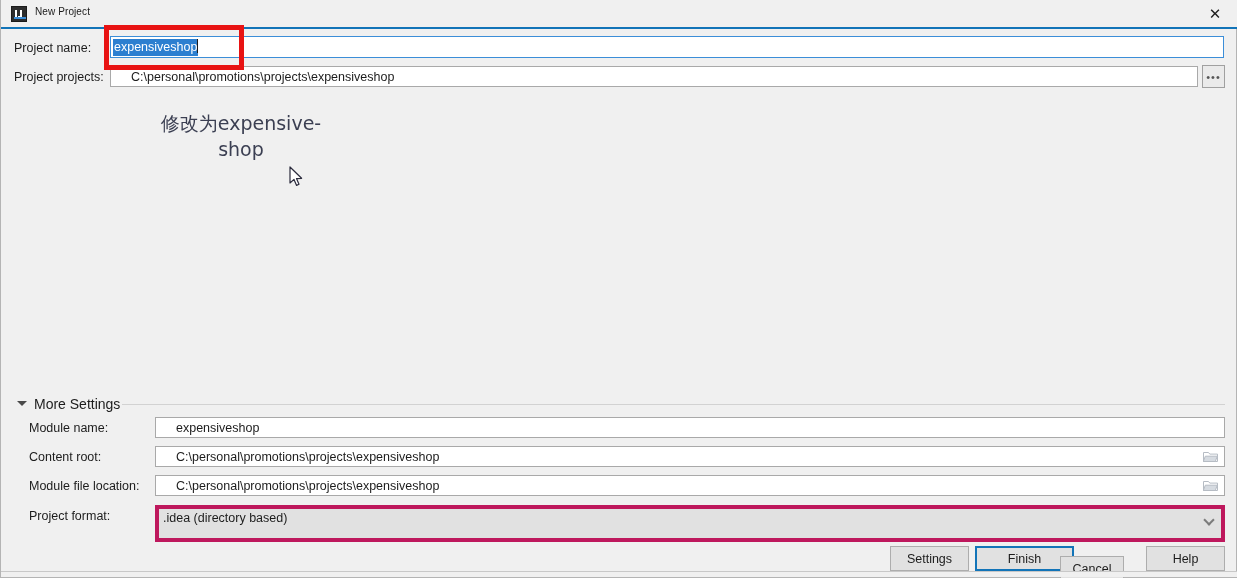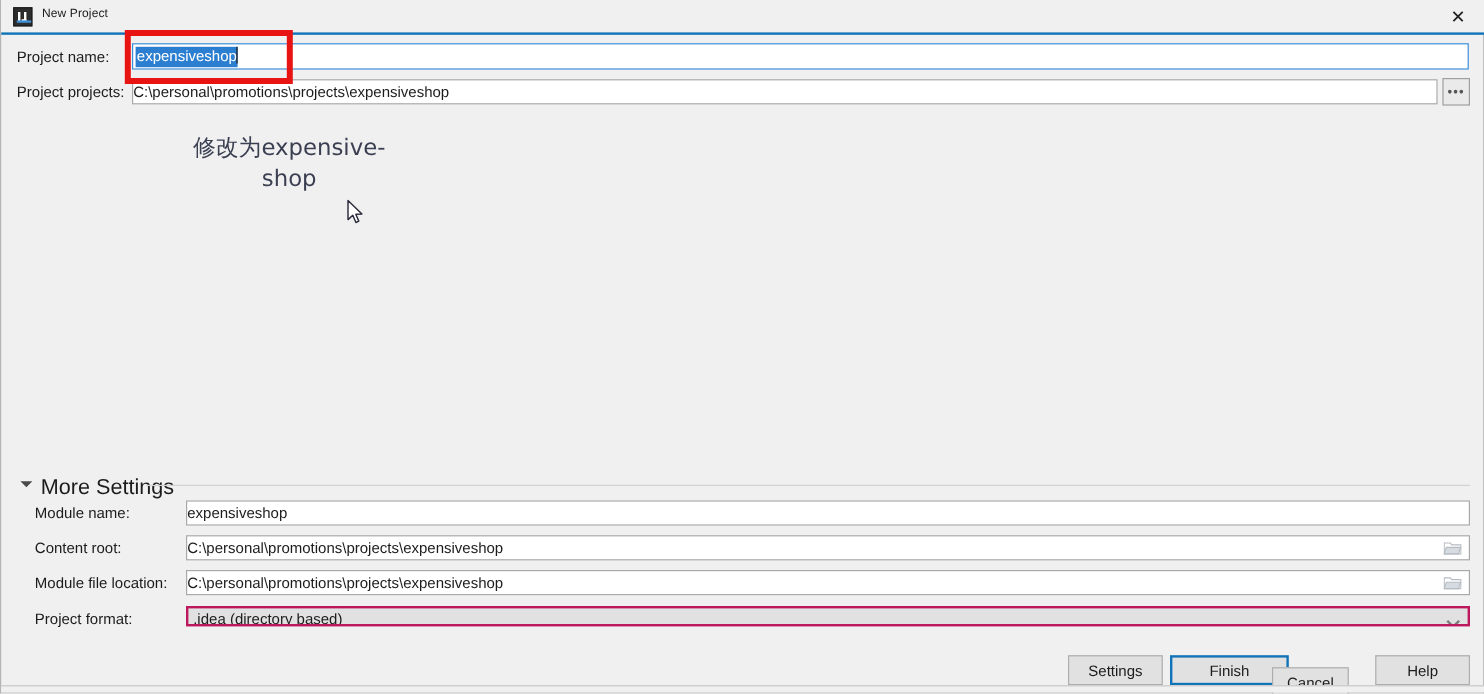--- a/index.html
+++ b/index.html
@@ -100,21 +100,21 @@
   .lbl-projloc  { left: 13px; top: 70px; }
 
   .field {
     position: absolute;
     box-sizing: border-box;
     background: #ffffff;
     border: 1px solid #a9a9a9;
     font-size: 12.5px;
     color: #1c1c1c;
     line-height: 20px;
-    padding: 0 0;
+    padding: 0 20px;
     white-space: nowrap;
     overflow: hidden;
   }
   .field.focused {
     border: 1px solid #3c8ed8;
   }
 
   #project-name-field {
     left: 109px; top: 36px;
     width: 1114px; height: 22px;
@@ -193,21 +193,21 @@
     position: absolute;
     left: 0; top: 5px;
     width: 0; height: 0;
     border-left: 5px solid transparent;
     border-right: 5px solid transparent;
     border-top: 5px solid #4a4a4a;
   }
   #more-settings-label {
     position: absolute;
     left: 17px; top: 0px;
-    font-size: 18px;
+    font-size: 14px;
     color: #1c1c1c;
   }
   .hrule {
     position: absolute;
     left: 105px; top: 8px;
     right: 0;
     height: 1px;
     background: #d2d2d2;
   }
 
@@ -224,24 +224,24 @@
     left: 154px; top: 446px;
     width: 1070px; height: 21px;
   }
   #module-file-field {
     left: 154px; top: 475px;
     width: 1070px; height: 21px;
   }
   #project-format-field {
     position: absolute;
     left: 154px; top: 505px;
-    width: 1070px; height: 17px;
+    width: 1070px; height: 37px;
     box-sizing: border-box;
     background: #e1e1e1;
-    border: 2px solid #be185d;
+    border: 4px solid #be185d;
     font-size: 12.5px;
     color: #1c1c1c;
     line-height: 19px;
     padding: 0 4px;
     white-space: nowrap;
     overflow: hidden;
     cursor: default;
   }
   .folder-icon {
     position: absolute;

